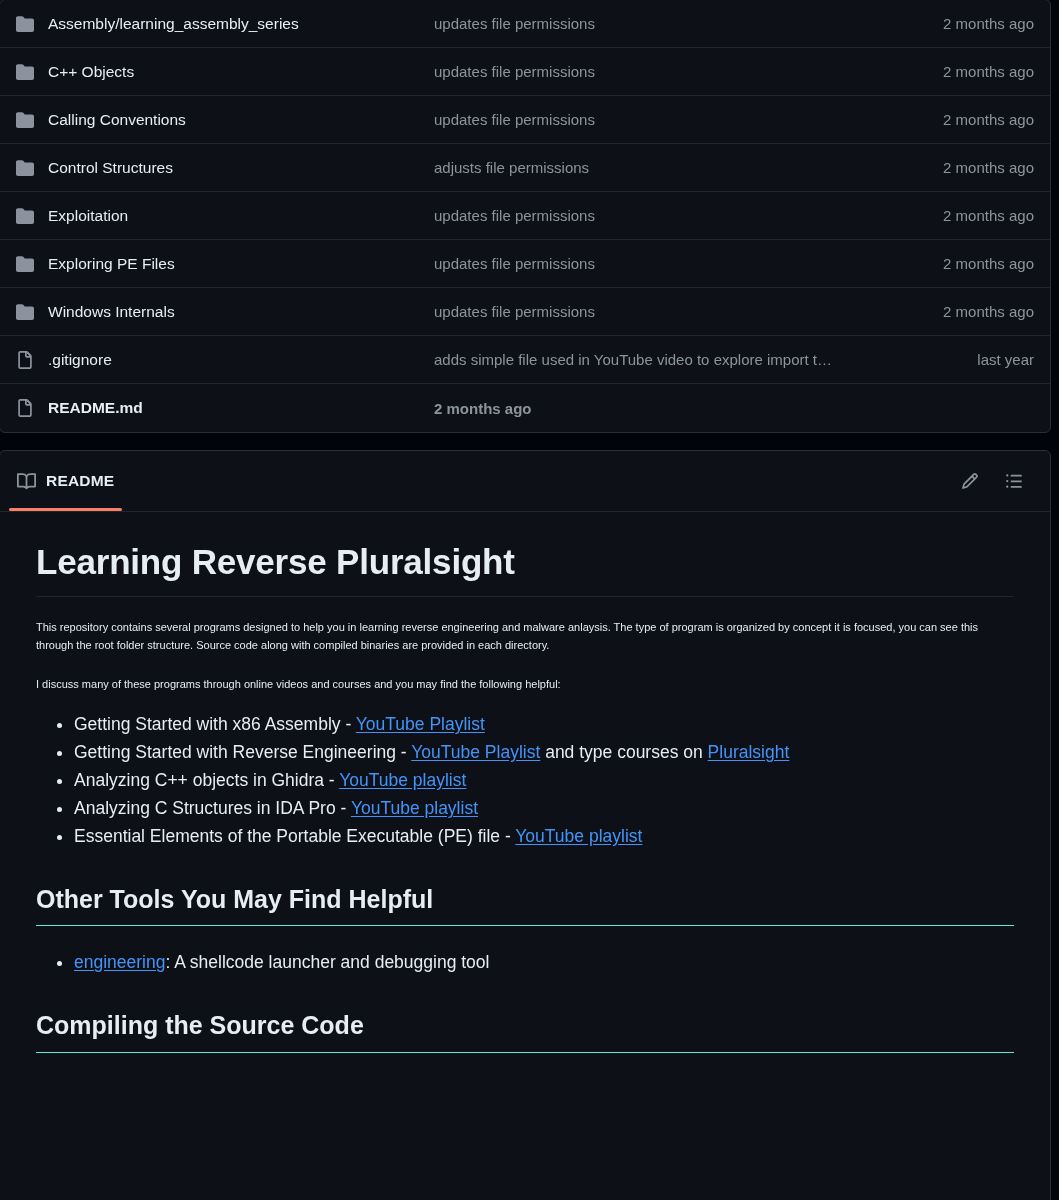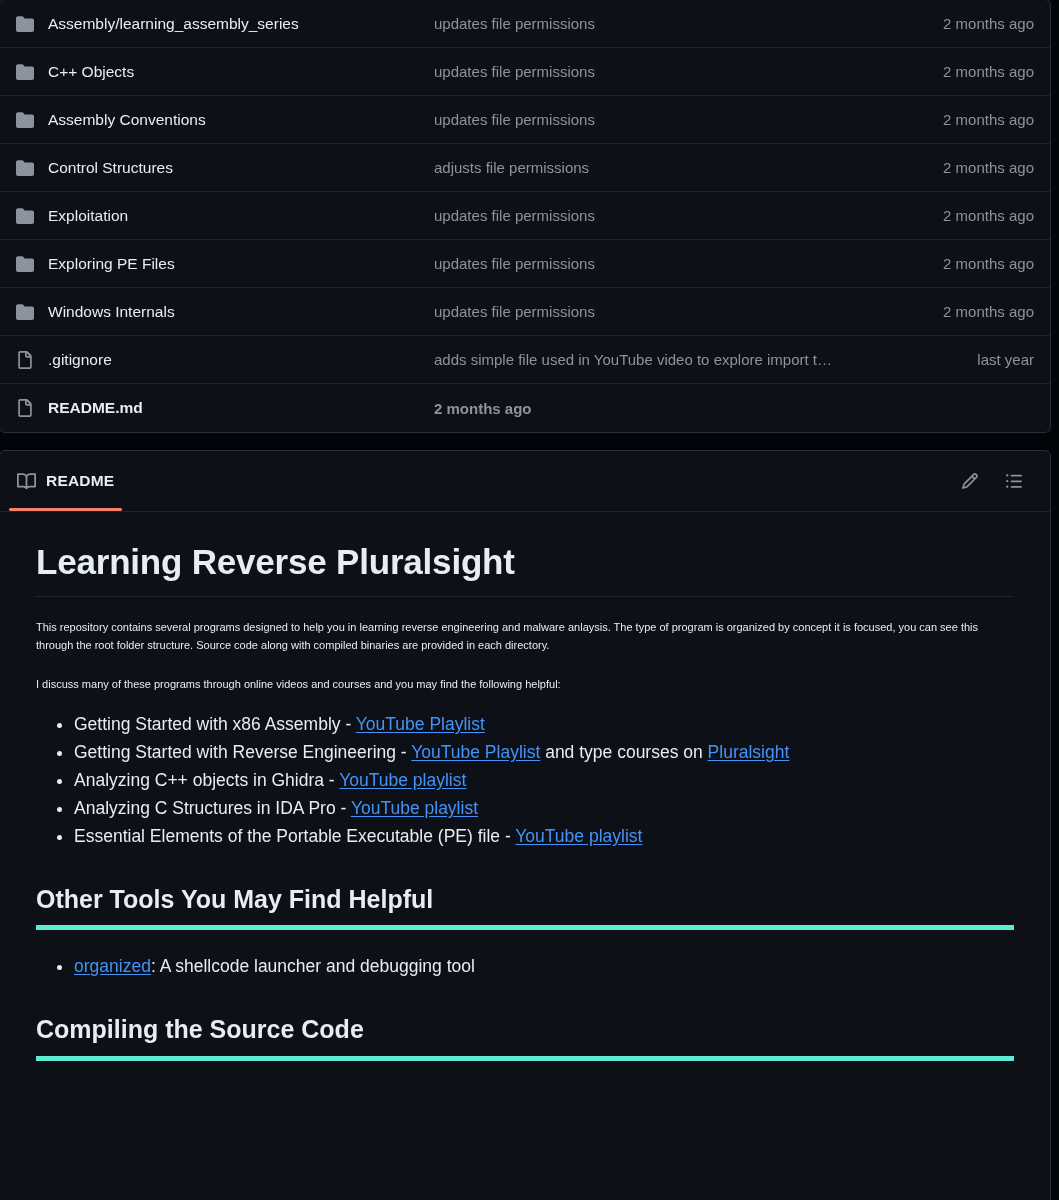--- a/index.html
+++ b/index.html
@@ -153,21 +153,21 @@
     border-bottom: 1px solid #21262d;
     letter-spacing: -0.2px;
     line-height: 1.25;
   }
   h2.md {
     font-size: 25px;
     font-weight: bold;
     color: #e6edf3;
     margin: 34px 0 0 0;
     padding-bottom: 10px;
-    border-bottom: 5px solid #5eead4;
+    border-bottom: 1px solid #5eead4;
     line-height: 1.25;
   }
   p.md {
     font-size: 11px;
     color: #e6edf3;
     line-height: 1.62;
     margin: 22px 0 0 0;
   }
   ul.md {
     margin: 16px 0 0 0;
@@ -208,21 +208,21 @@
             <path d="M1.75 1A1.75 1.75 0 0 0 0 2.75v10.5C0 14.216.784 15 1.75 15h12.5A1.75 1.75 0 0 0 16 13.25v-8.5A1.75 1.75 0 0 0 14.25 3h-6.5a.25.25 0 0 1-.2-.1l-.9-1.2c-.33-.44-.85-.7-1.4-.7Z"></path>
           </svg>
           <span class="fname">C++ Objects</span>
           <span class="fmsg">updates file permissions</span>
           <span class="ftime">2 months ago</span>
         </div>
         <div class="frow">
           <svg class="ficon" viewBox="0 0 16 16" fill="#8b949e">
             <path d="M1.75 1A1.75 1.75 0 0 0 0 2.75v10.5C0 14.216.784 15 1.75 15h12.5A1.75 1.75 0 0 0 16 13.25v-8.5A1.75 1.75 0 0 0 14.25 3h-6.5a.25.25 0 0 1-.2-.1l-.9-1.2c-.33-.44-.85-.7-1.4-.7Z"></path>
           </svg>
-          <span class="fname">Assembly Conventions</span>
+          <span class="fname">Calling Conventions</span>
           <span class="fmsg">updates file permissions</span>
           <span class="ftime">2 months ago</span>
         </div>
         <div class="frow">
           <svg class="ficon" viewBox="0 0 16 16" fill="#8b949e">
             <path d="M1.75 1A1.75 1.75 0 0 0 0 2.75v10.5C0 14.216.784 15 1.75 15h12.5A1.75 1.75 0 0 0 16 13.25v-8.5A1.75 1.75 0 0 0 14.25 3h-6.5a.25.25 0 0 1-.2-.1l-.9-1.2c-.33-.44-.85-.7-1.4-.7Z"></path>
           </svg>
           <span class="fname">Control Structures</span>
           <span class="fmsg">adjusts file permissions</span>
           <span class="ftime">2 months ago</span>
@@ -304,19 +304,19 @@
       <p class="md">I discuss many of these programs through online videos and courses and you may find the following helpful:</p>
       <ul class="md" id="readme-bullets">
           <li><span>Getting Started with x86 Assembly - </span><a class="md" href="#">YouTube Playlist</a></li>
           <li><span>Getting Started with Reverse Engineering - </span><a class="md" href="#">YouTube Playlist</a><span> and type courses on </span><a class="md" href="#">Pluralsight</a></li>
           <li><span>Analyzing C++ objects in Ghidra - </span><a class="md" href="#">YouTube playlist</a></li>
           <li><span>Analyzing C Structures in IDA Pro - </span><a class="md" href="#">YouTube playlist</a></li>
           <li><span>Essential Elements of the Portable Executable (PE) file - </span><a class="md" href="#">YouTube playlist</a></li>
         </ul>
       <h2 class="md">Other Tools You May Find Helpful</h2>
       <ul class="md tight" id="readme-tools">
-          <li><a class="md" href="#">organized</a><span>: A shellcode launcher and debugging tool</span></li>
+          <li><a class="md" href="#">engineering</a><span>: A shellcode launcher and debugging tool</span></li>
         </ul>
       <h2 class="md">Compiling the Source Code</h2>
     </div>
   </div>
 
 </div>
 
 </body></html>

